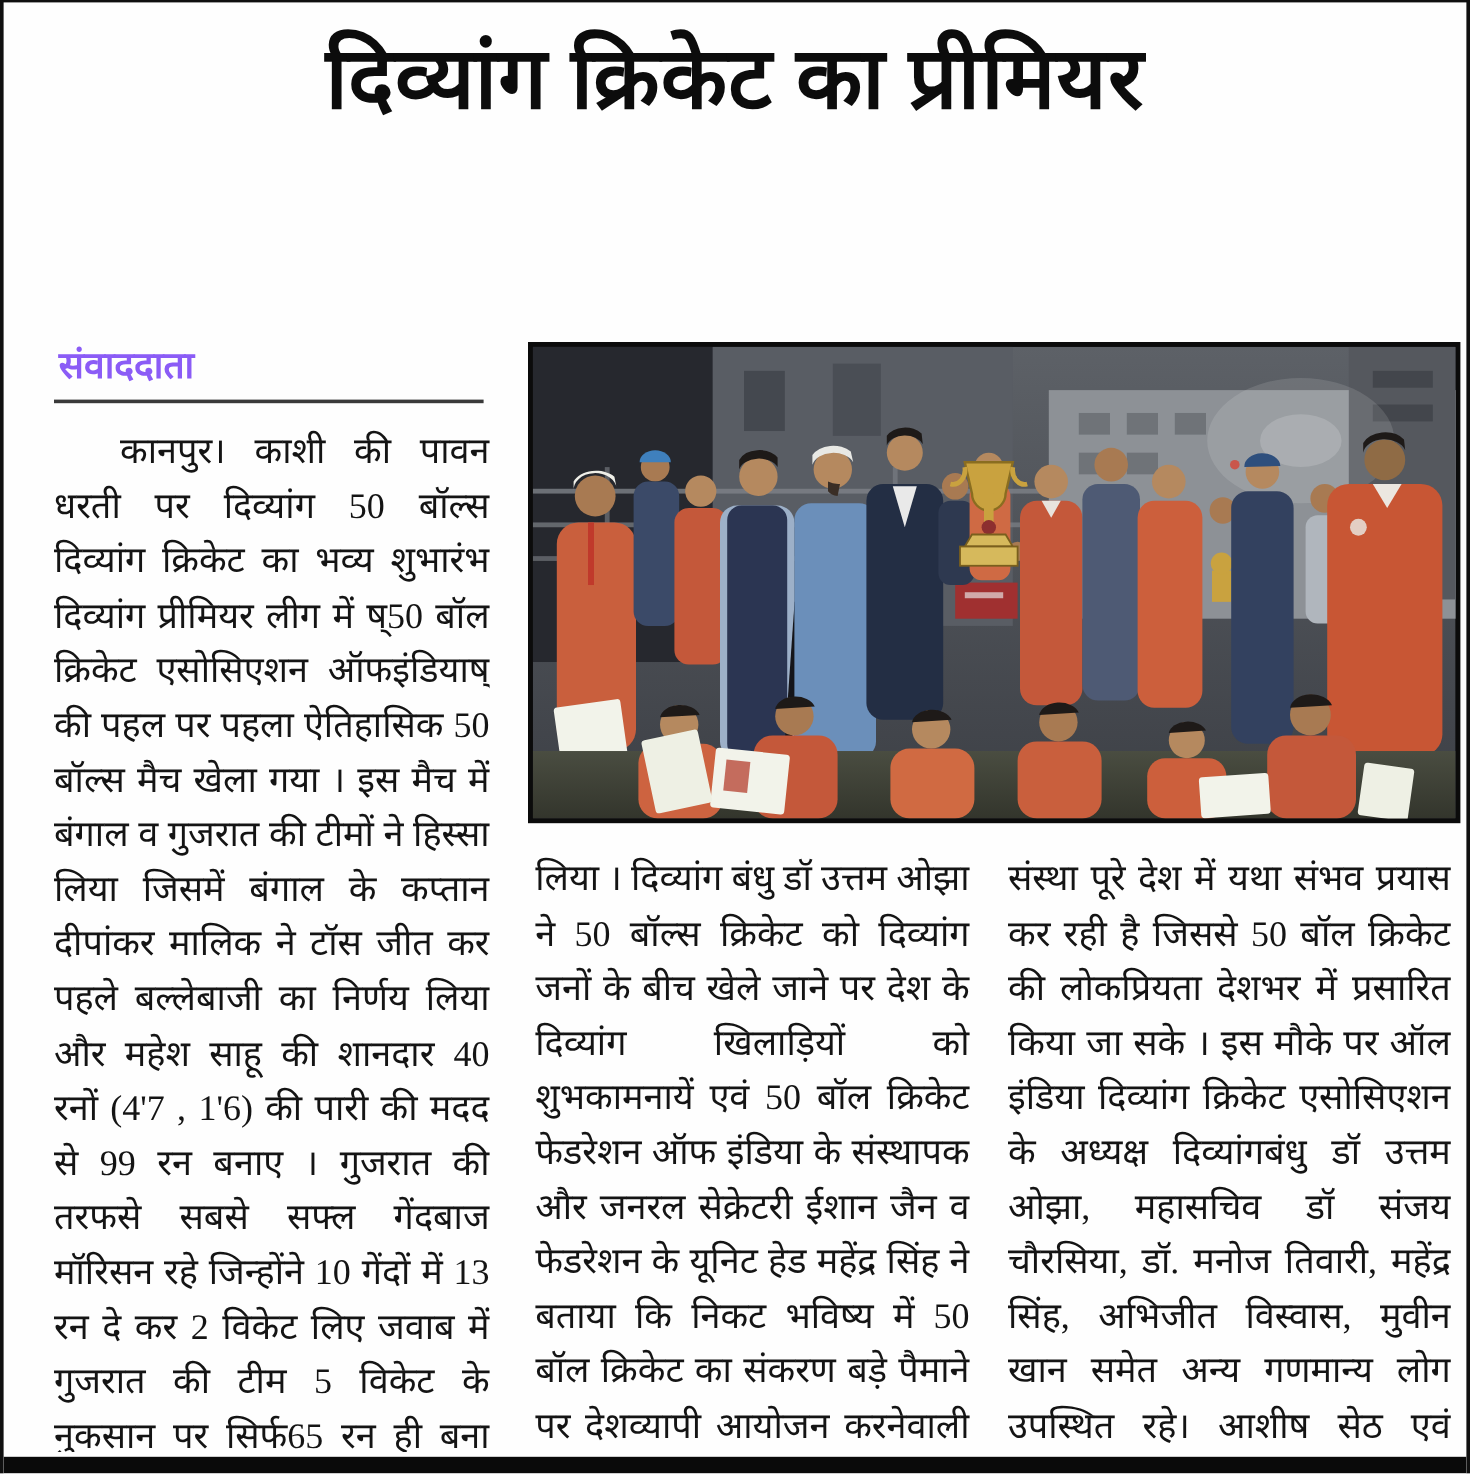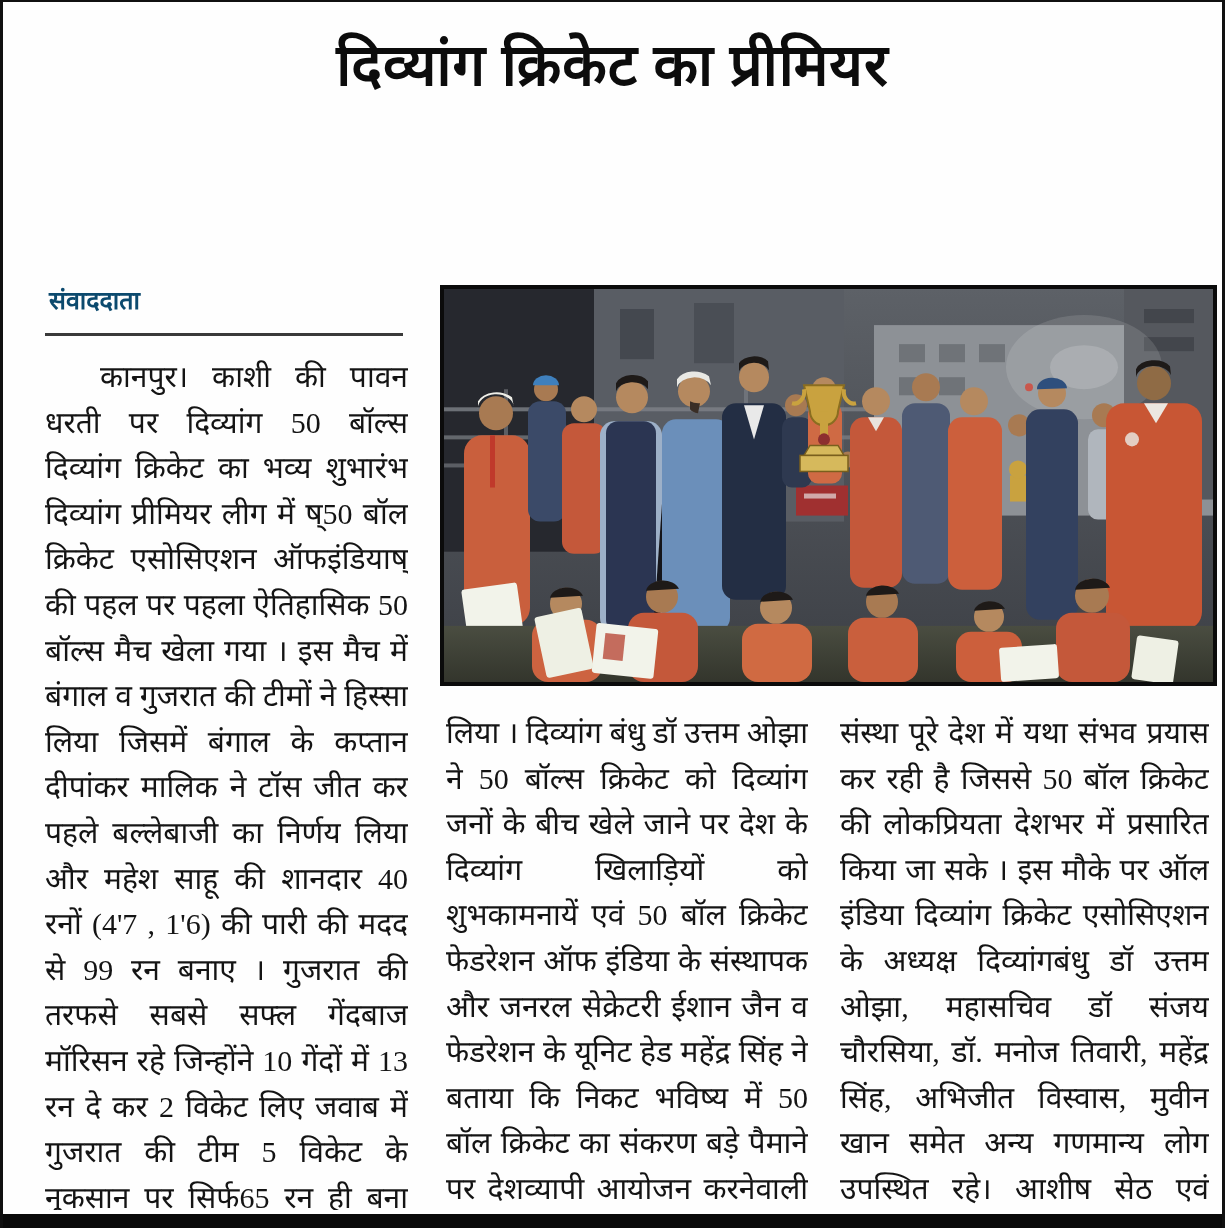--- a/index.html
+++ b/index.html
@@ -12,27 +12,27 @@
     border-left:3px solid #101010;
     border-right:3px solid #101010;
     border-top:2px solid #101010;
     overflow:hidden;
     font-family:"Liberation Serif","DejaVu Serif",serif;
   }
   .headline{
     position:absolute;left:0;right:0;top:8px;
     margin:0;text-align:center;
     font-weight:700;color:#0c0c0c;
-    font-size:58px;line-height:112px;
+    font-size:72px;line-height:112px;
     letter-spacing:1px;
   }
   .headline .hl{display:block;}
   .byline{
     position:absolute;left:46px;top:280px;
-    font-size:25px;font-weight:700;color:#0c4a6e;
+    font-size:31px;font-weight:700;color:#8b5cf6;
   }
   .byline-rule{
     position:absolute;left:42px;top:331px;
     width:358px;height:3px;background:#3a3a3a;
   }
   .col{
     position:absolute;
     font-size:30px;line-height:45.6px;
     color:#141414;
     text-align:justify;

